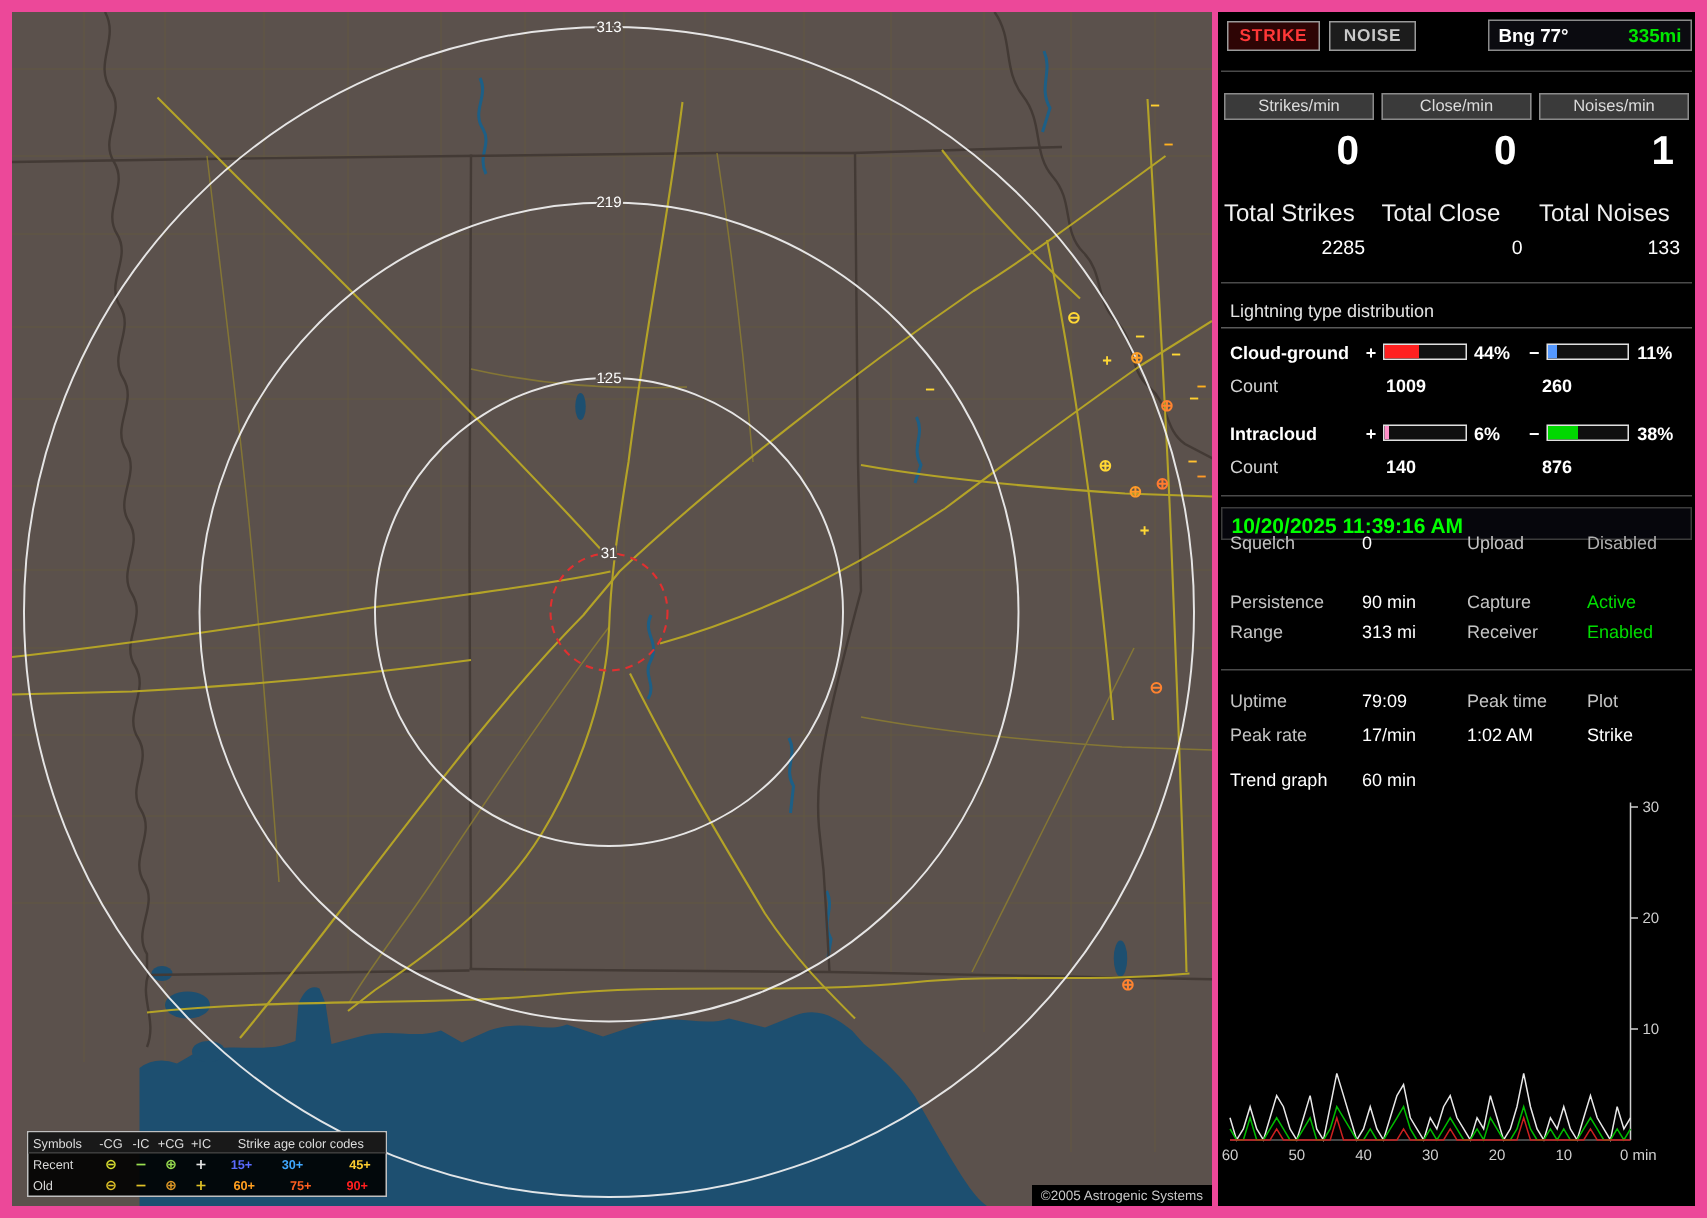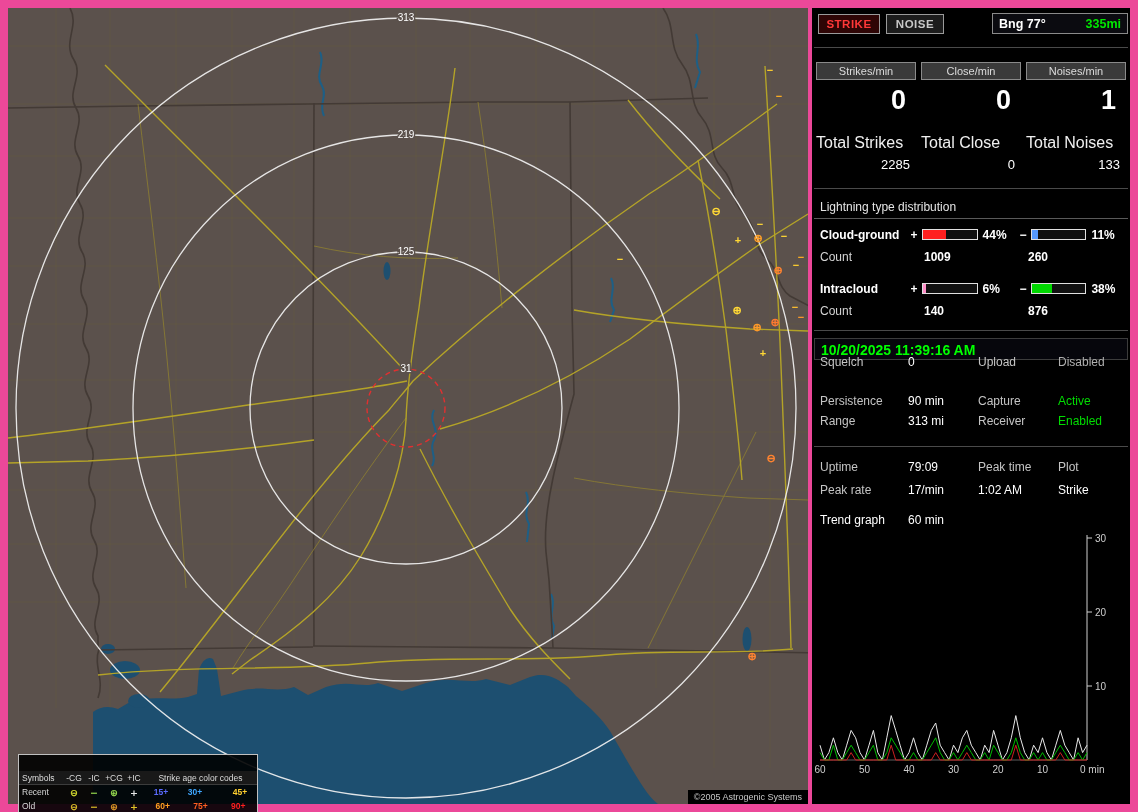--- a/index.html
+++ b/index.html
@@ -8,21 +8,21 @@
 
   
   .map{position:absolute;left:8px;top:8px;width:800px;height:796px;background:#5b514c;}
   .map svg{display:block;width:800px;height:796px;}
   #map-svg text{font-family:"Liberation Sans",sans-serif;}
   .rlabel{fill:#ffffff;font-size:10px;text-anchor:middle;paint-order:stroke;stroke:#5b514c;stroke-width:3px;}
   .strike-sym{font-size:11px;font-weight:bold;text-anchor:middle;font-family:"DejaVu Sans",sans-serif;}
 
   .legend{position:absolute;left:10px;top:746px;width:240px;background:rgba(0,0,0,.9);
           border:1px solid #c0c0c0;color:#ddd;font-size:8.5px;box-sizing:border-box;}
-  .lg-head{display:flex;align-items:center;height:13px;background:#191919;border-bottom:1px solid #3c3c3c;margin-top:16px;}
+  .lg-head{display:flex;align-items:center;height:13px;background:#191919;border-bottom:1px solid #3c3c3c;}
   .c0{width:42px;padding-left:3px;}
   .c1{width:20px;text-align:center;}
   .c5{flex:1;text-align:center;}
   .lg-row{display:flex;align-items:center;height:14px;}
   .lg-row .c0{color:#d8d8d8;}
   .lg-sym{width:20px;text-align:center;font-size:9.5px;font-weight:bold;font-family:"DejaVu Sans",sans-serif;}
   .lg-ages{flex:1;display:flex;justify-content:space-around;}
   .lg-age{font-weight:bold;}
 
   .copyright{position:absolute;right:0;bottom:0;background:#000;color:#c8c8c8;font-size:9px;padding:2px 6px;}

